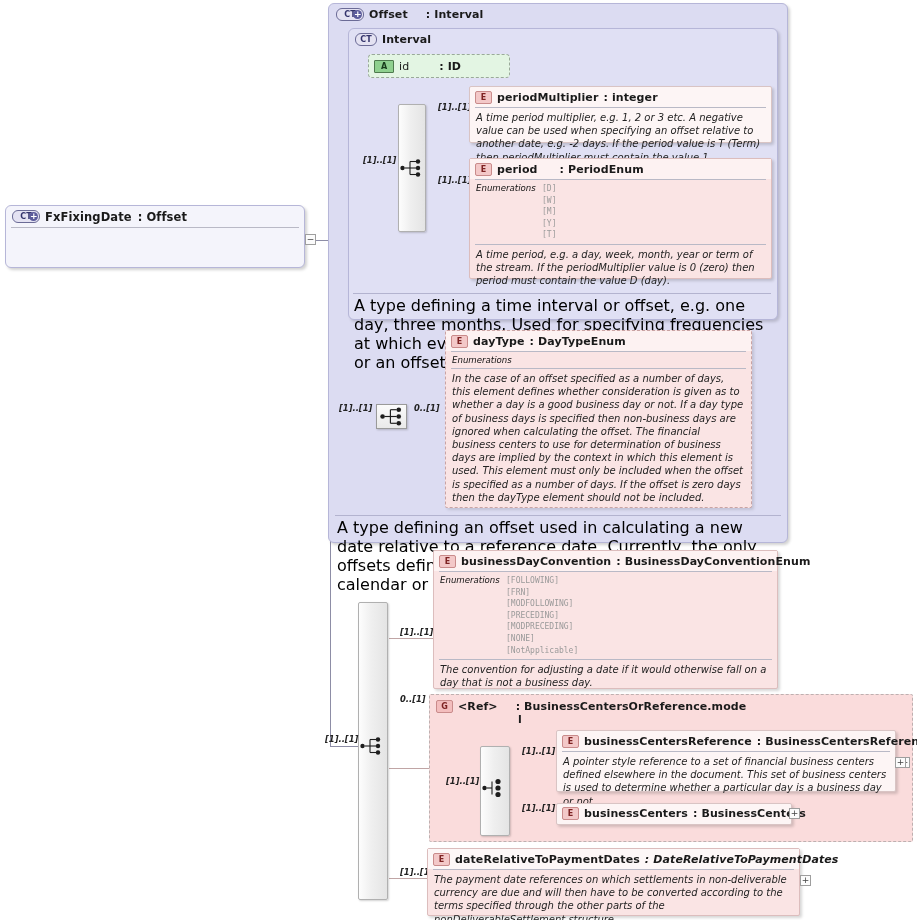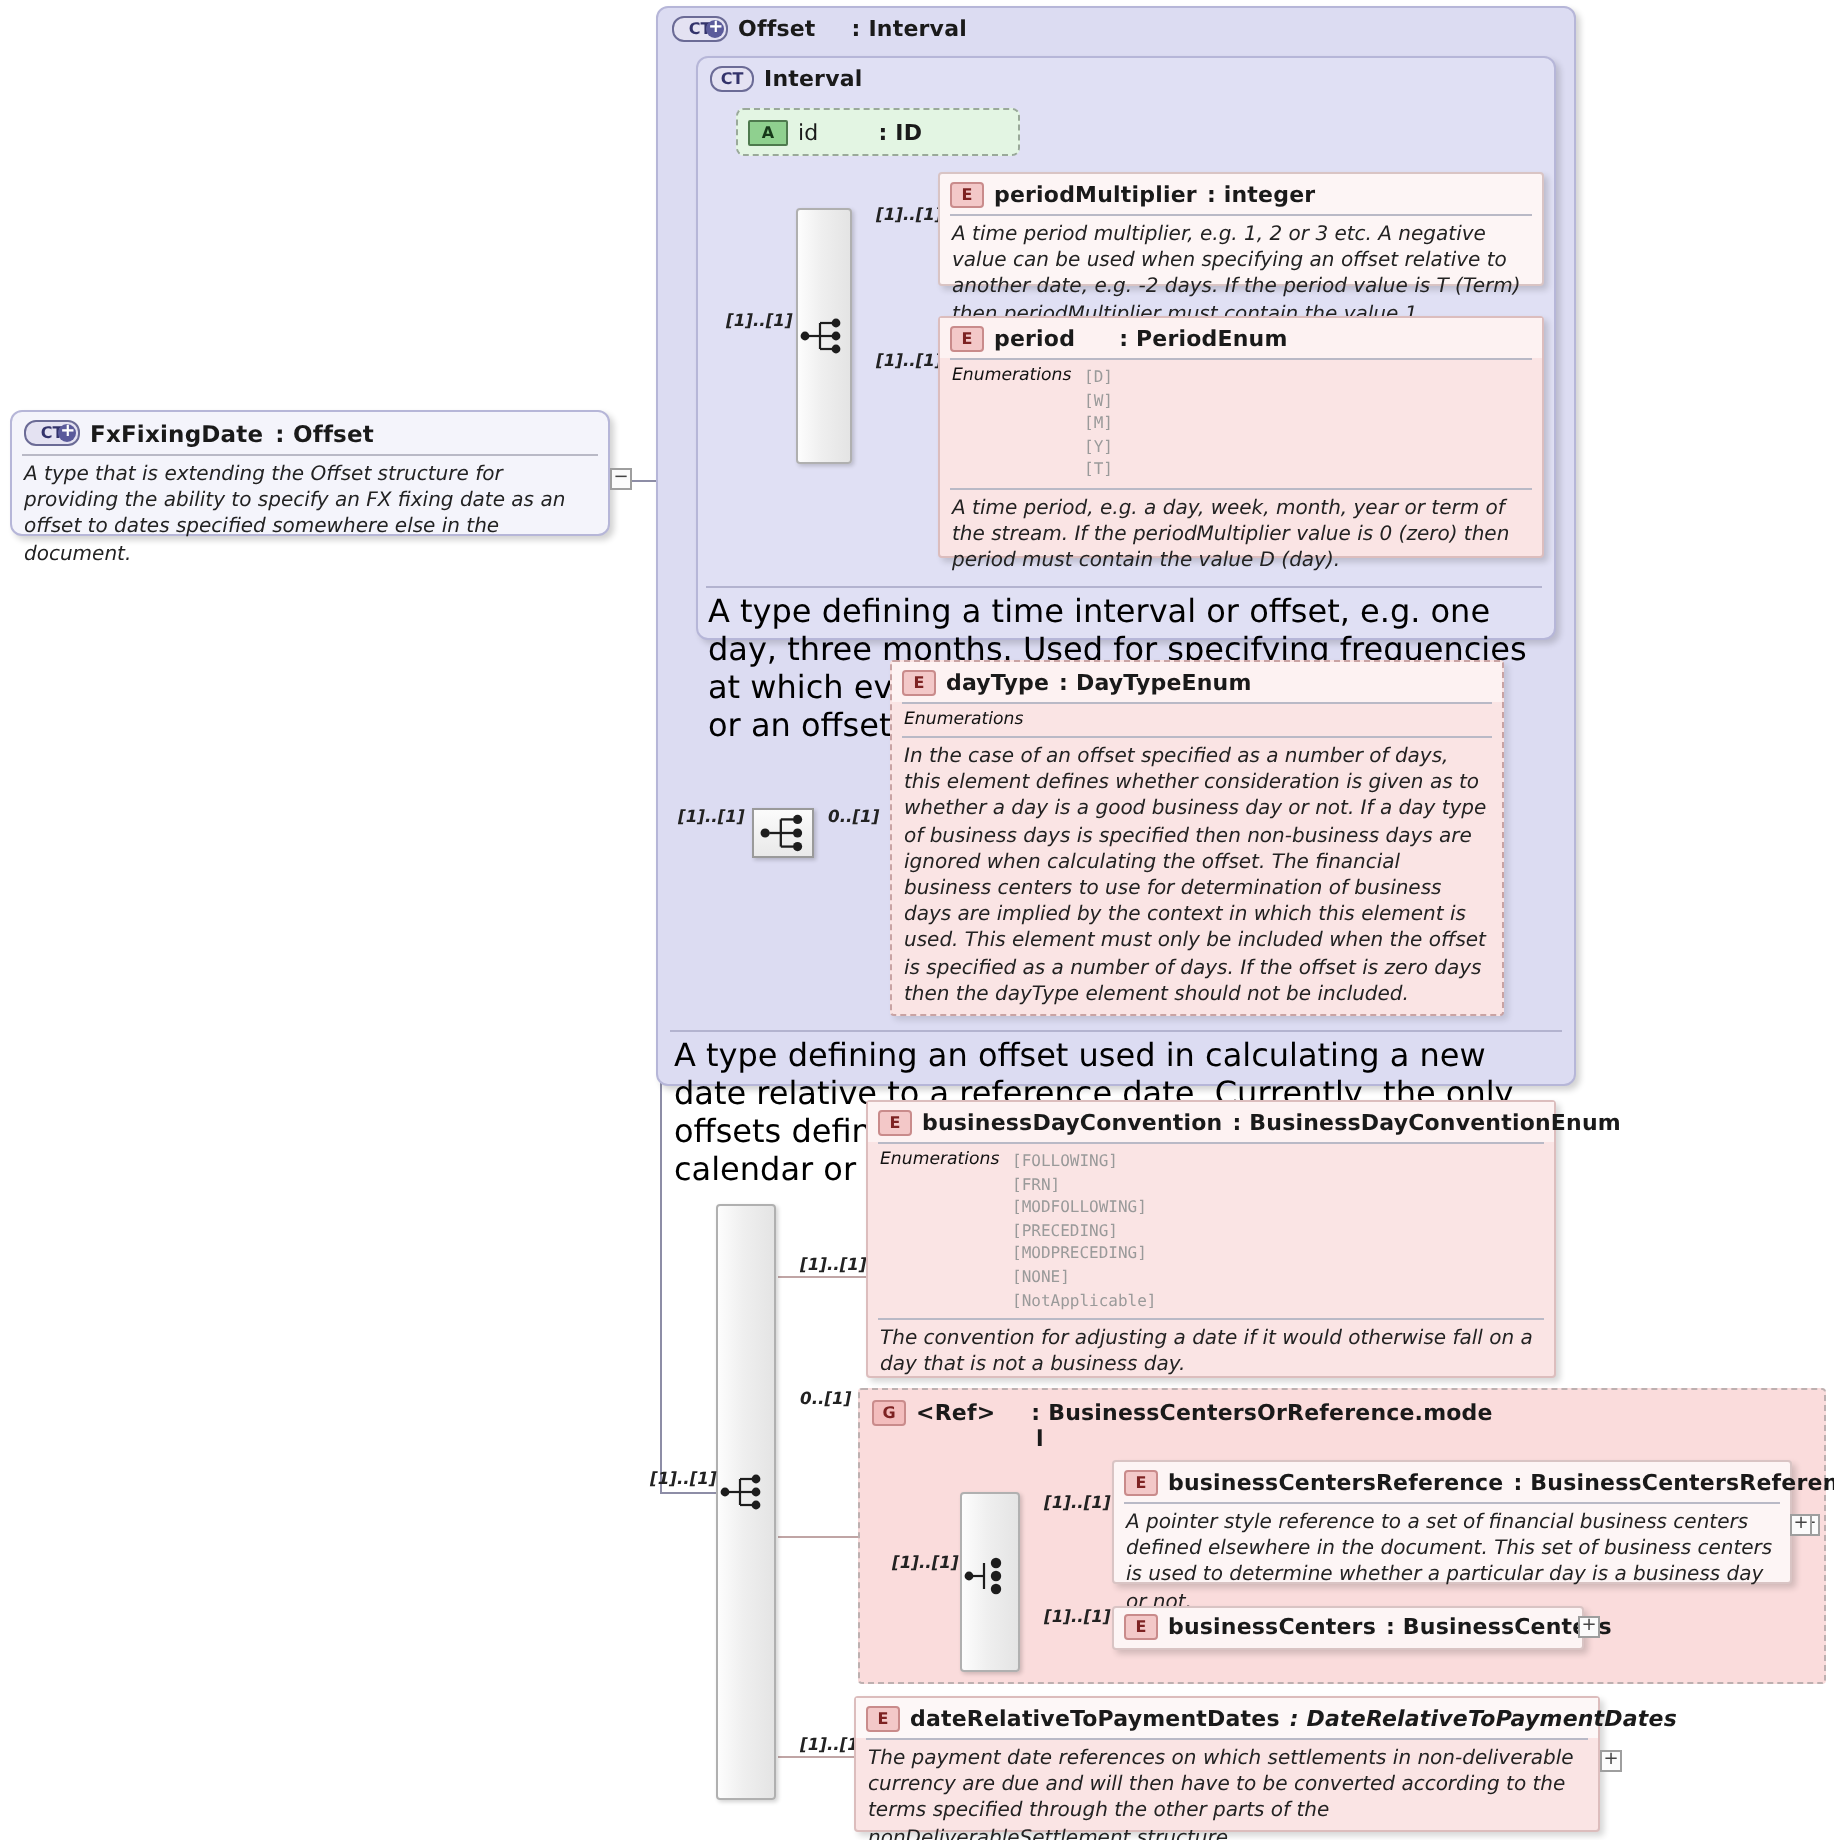--- a/index.html
+++ b/index.html
@@ -256,21 +256,20 @@
     <div class="doc">In the case of an offset specified as a number of days, this element defines whether consideration is given as to whether a day is a good business day or not. If a day type of business days is specified then non-business days are ignored when calculating the offset. The financial business centers to use for determination of business days are implied by the context in which this element is used. This element must only be included when the offset is specified as a number of days. If the offset is zero days then the dayType element should not be included.</div>
   </div>
 
   <div class="abs node ct-white" style="left:5px;top:205px;width:300px;height:63px;">
     <div class="hdr" style="padding:4px 6px 3px 6px;">
       <span class="badge badge-ct plus">CT</span>
       <span class="ttl" style="font-size:11.5px;">FxFixingDate</span>
       <span class="ttl" style="margin-left:6px;font-size:11.5px;">: Offset</span>
     </div>
     <div class="sep"></div>
-    <div class="doc">A type that is extending the Offset structure for providing the ability to specify an FX fixing date as an offset to dates specified somewhere else in the document.</div>
   </div>
   <div class="abs plusbtn" style="left:305px;top:234px;">−</div>
 
   <div class="abs conn-track" style="left:358px;top:602px;width:30px;height:298px;"></div>
   <div class="abs" style="left:359px;top:735px;width:28px;height:22px;">
     <svg width="26" height="22" viewBox="0 0 26 22">
       <circle cx="3.5" cy="11" r="2.2" fill="#1d1d1d"></circle>
       <line x1="5.5" y1="11" x2="11" y2="11" stroke="#1d1d1d" stroke-width="1.1"></line>
       <line x1="11" y1="4.5" x2="11" y2="17.5" stroke="#1d1d1d" stroke-width="1.1"></line>
       <line x1="11" y1="4.5" x2="17" y2="4.5" stroke="#1d1d1d" stroke-width="1.1"></line>

